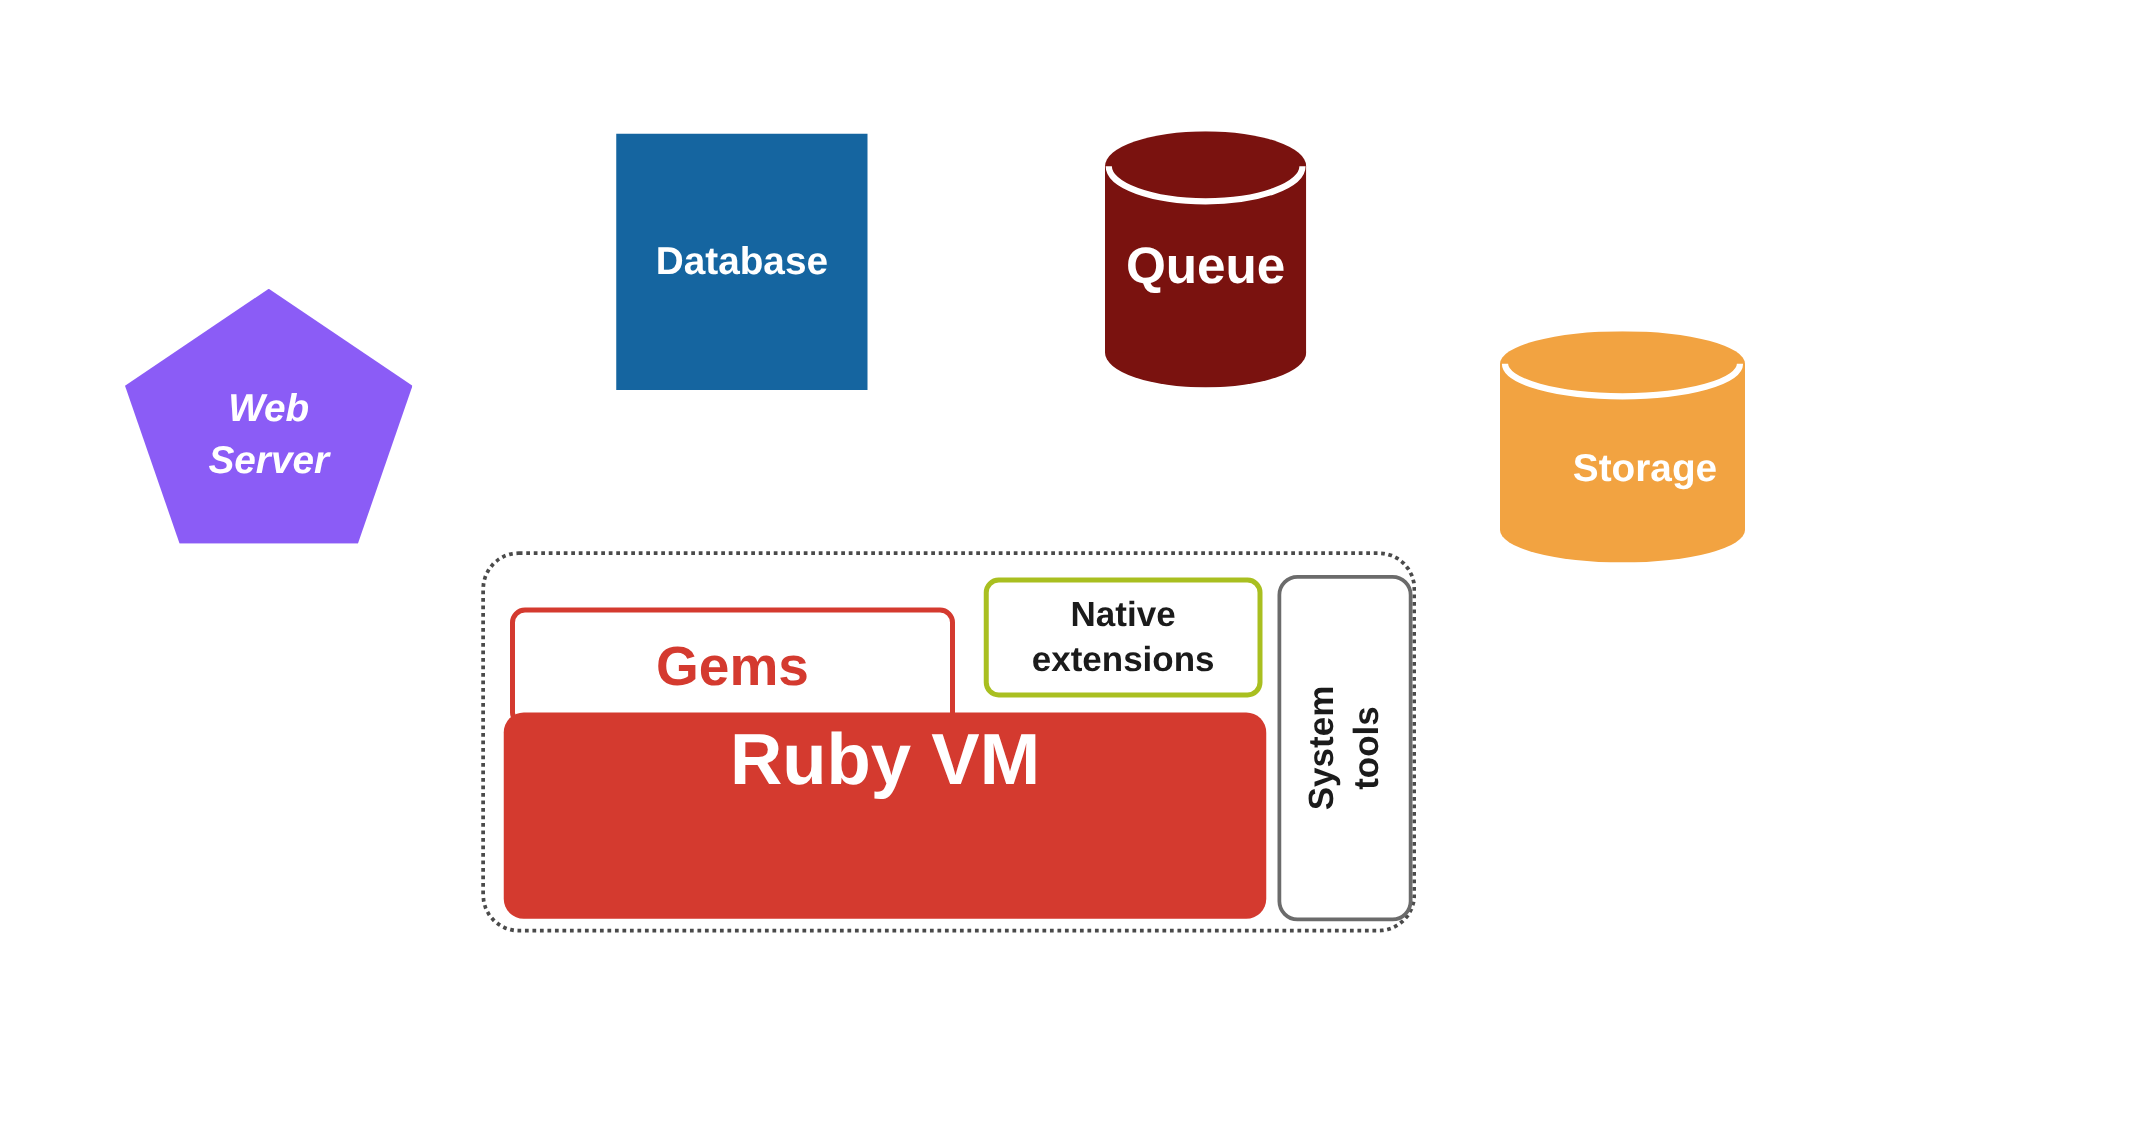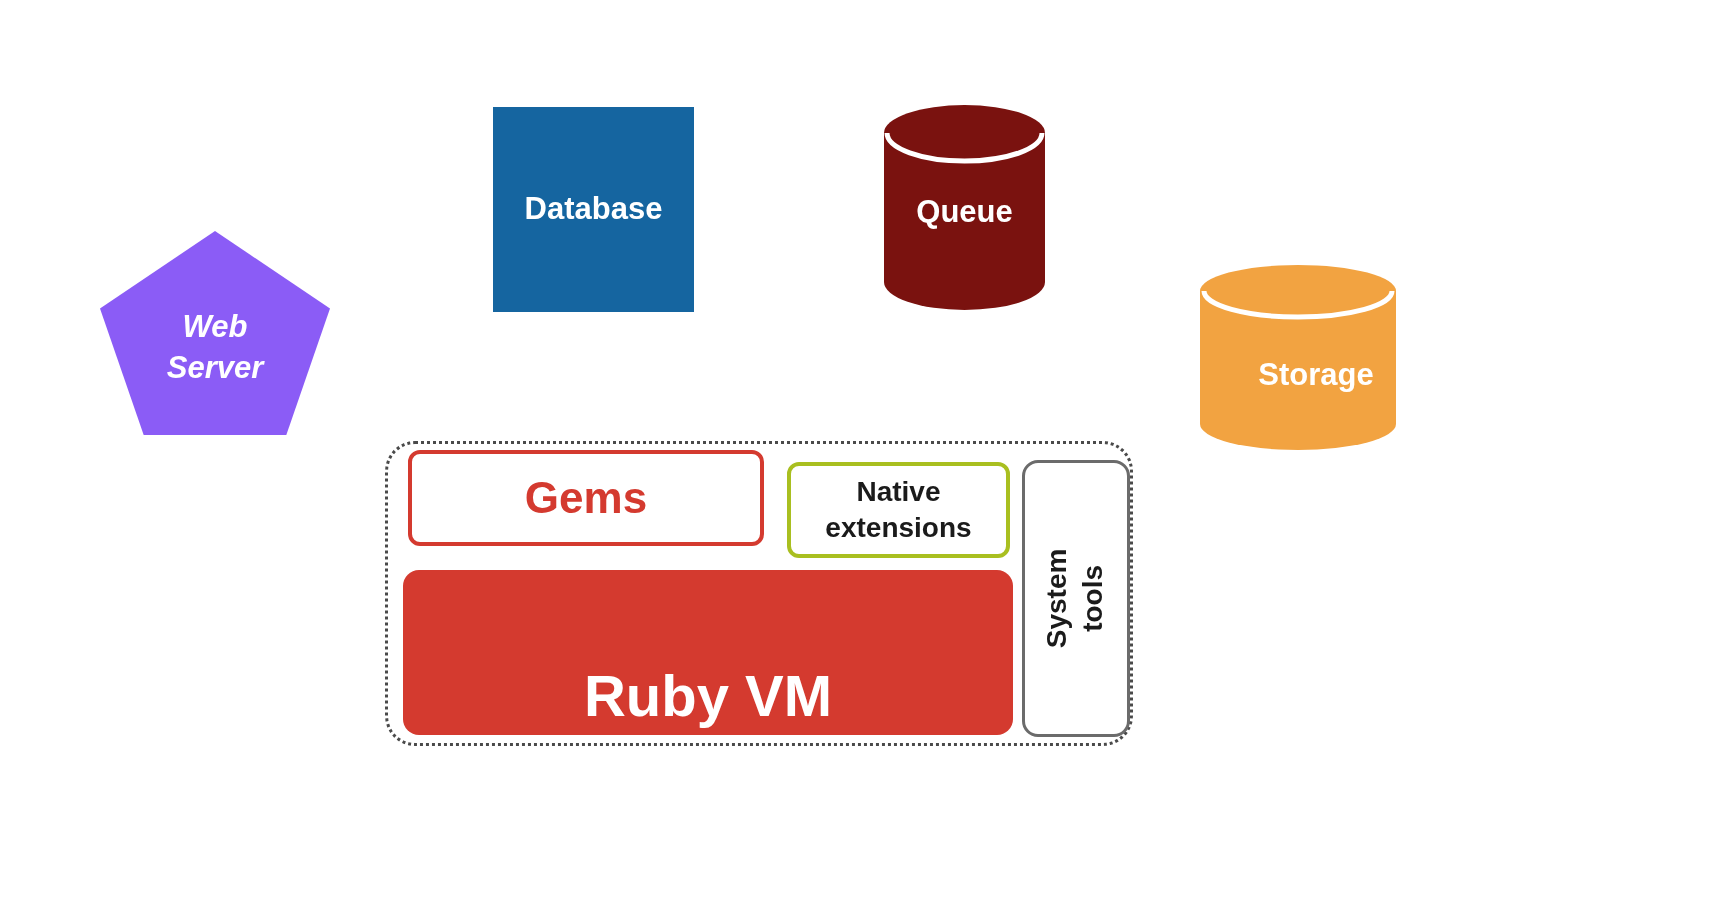--- a/index.html
+++ b/index.html
@@ -42,37 +42,37 @@
   .database .label { color: #ffffff; font-size: 31px; font-weight: 600; }
 
   
   .cyl { display: block; }
   .cyl-label-wrap {
     position: absolute; inset: 0;
     display: flex; align-items: center; justify-content: center;
   }
   .queue { left: 884px; top: 105px; width: 161px; height: 205px; }
   .queue .cyl-label-wrap { padding-top: 10px; }
-  .queue .label { color: #ffffff; font-size: 31px; font-weight: 600; }
+  .queue .label { color: #ffffff; font-size: 41px; font-weight: 600; }
 
   .storage { left: 1200px; top: 265px; width: 232px; height: 185px; }
   .storage .cyl-label-wrap { padding-top: 36px; }
   .storage .label { color: #ffffff; font-size: 31px; font-weight: 600; }
 
   
   .runtime-group {
     left: 385px; top: 441px;
     width: 748px; height: 305px;
     border: 3px dotted #4a4a4a;
     border-radius: 30px;
     background: #ffffff;
   }
 
   .gems {
-    left: 408px; top: 450px;
+    left: 408px; top: 486px;
     width: 356px; height: 96px;
     background: #ffffff;
     border: 4px solid #D43A2F;
     border-radius: 12px;
     display: flex; align-items: center; justify-content: center;
   }
   .gems .label { color: #D43A2F; font-size: 44px; font-weight: 700; }
 
   .native-extensions {
     left: 787px; top: 462px;
@@ -95,21 +95,21 @@
   .system-tools .label {
     transform: rotate(-90deg);
     color: #1b1b1b; font-size: 28px; font-weight: 600; line-height: 1.3;
   }
 
   .ruby-vm {
     left: 403px; top: 570px;
     width: 610px; height: 165px;
     background: #D43A2F;
     border-radius: 16px;
-    display: flex; align-items: flex-end; justify-content: center;
+    display: flex; align-items: flex-start; justify-content: center;
   }
   .ruby-vm .label { color: #ffffff; font-size: 58px; font-weight: 700; }
 </style>
 </head>
 <body>
 
 <div class="canvas">
 
   <div class="node web-server">
     <div class="label">Web

